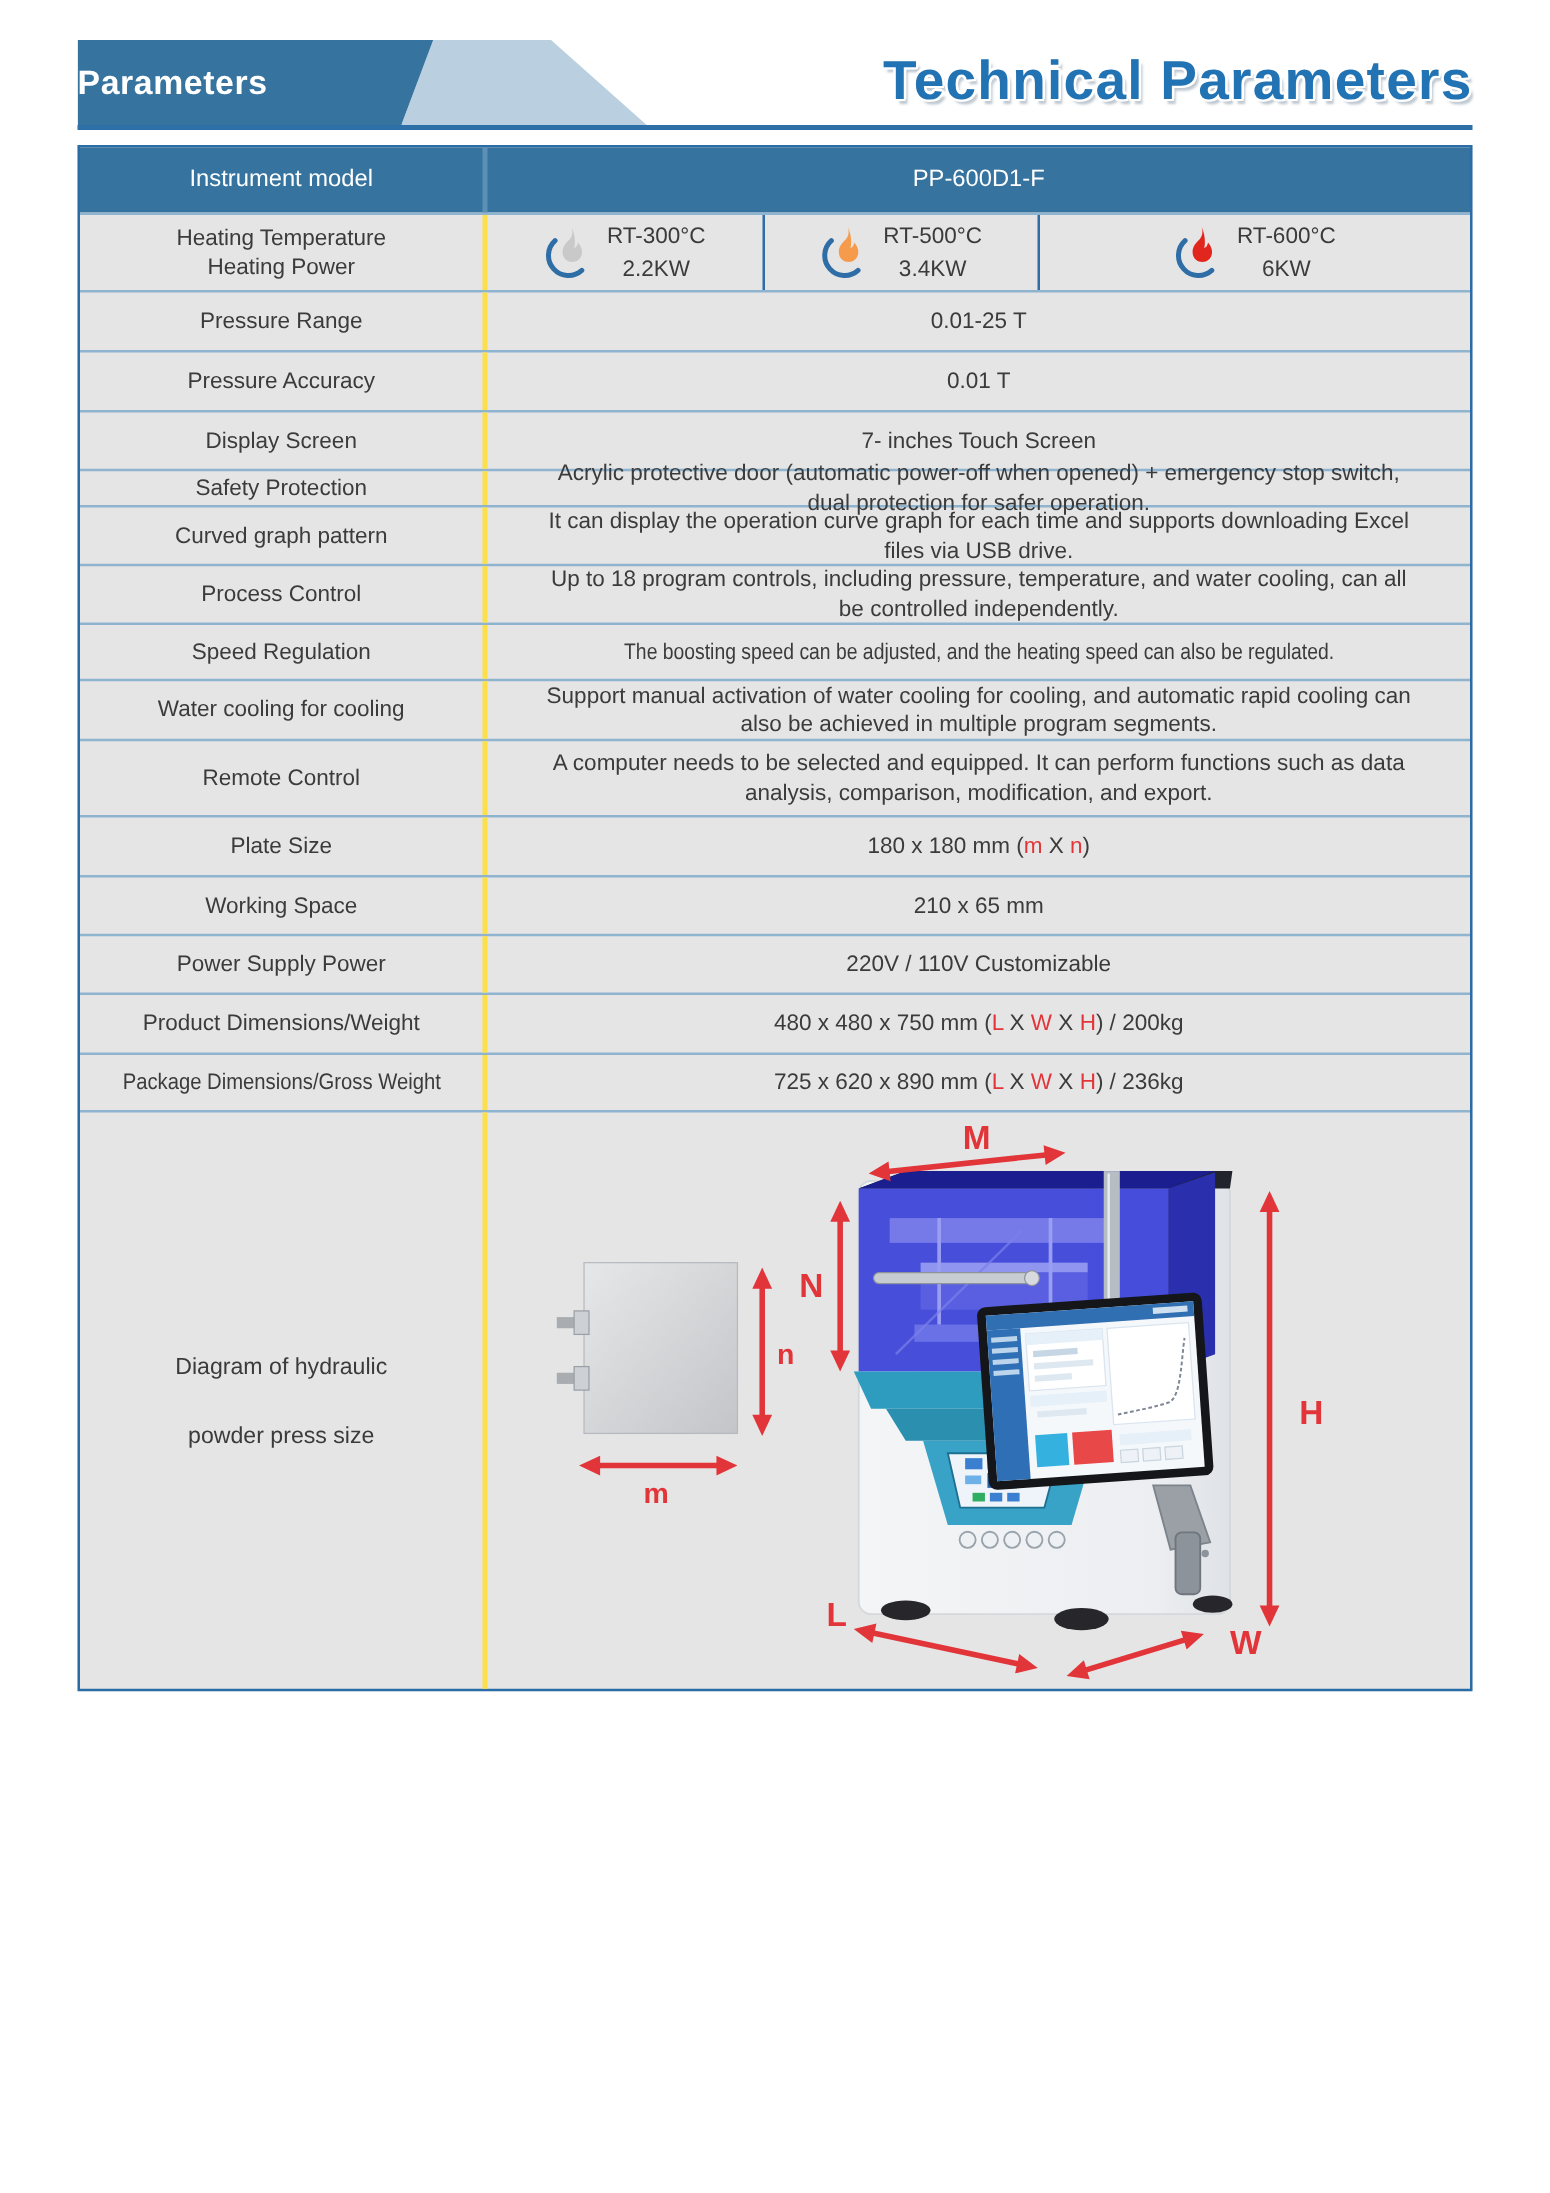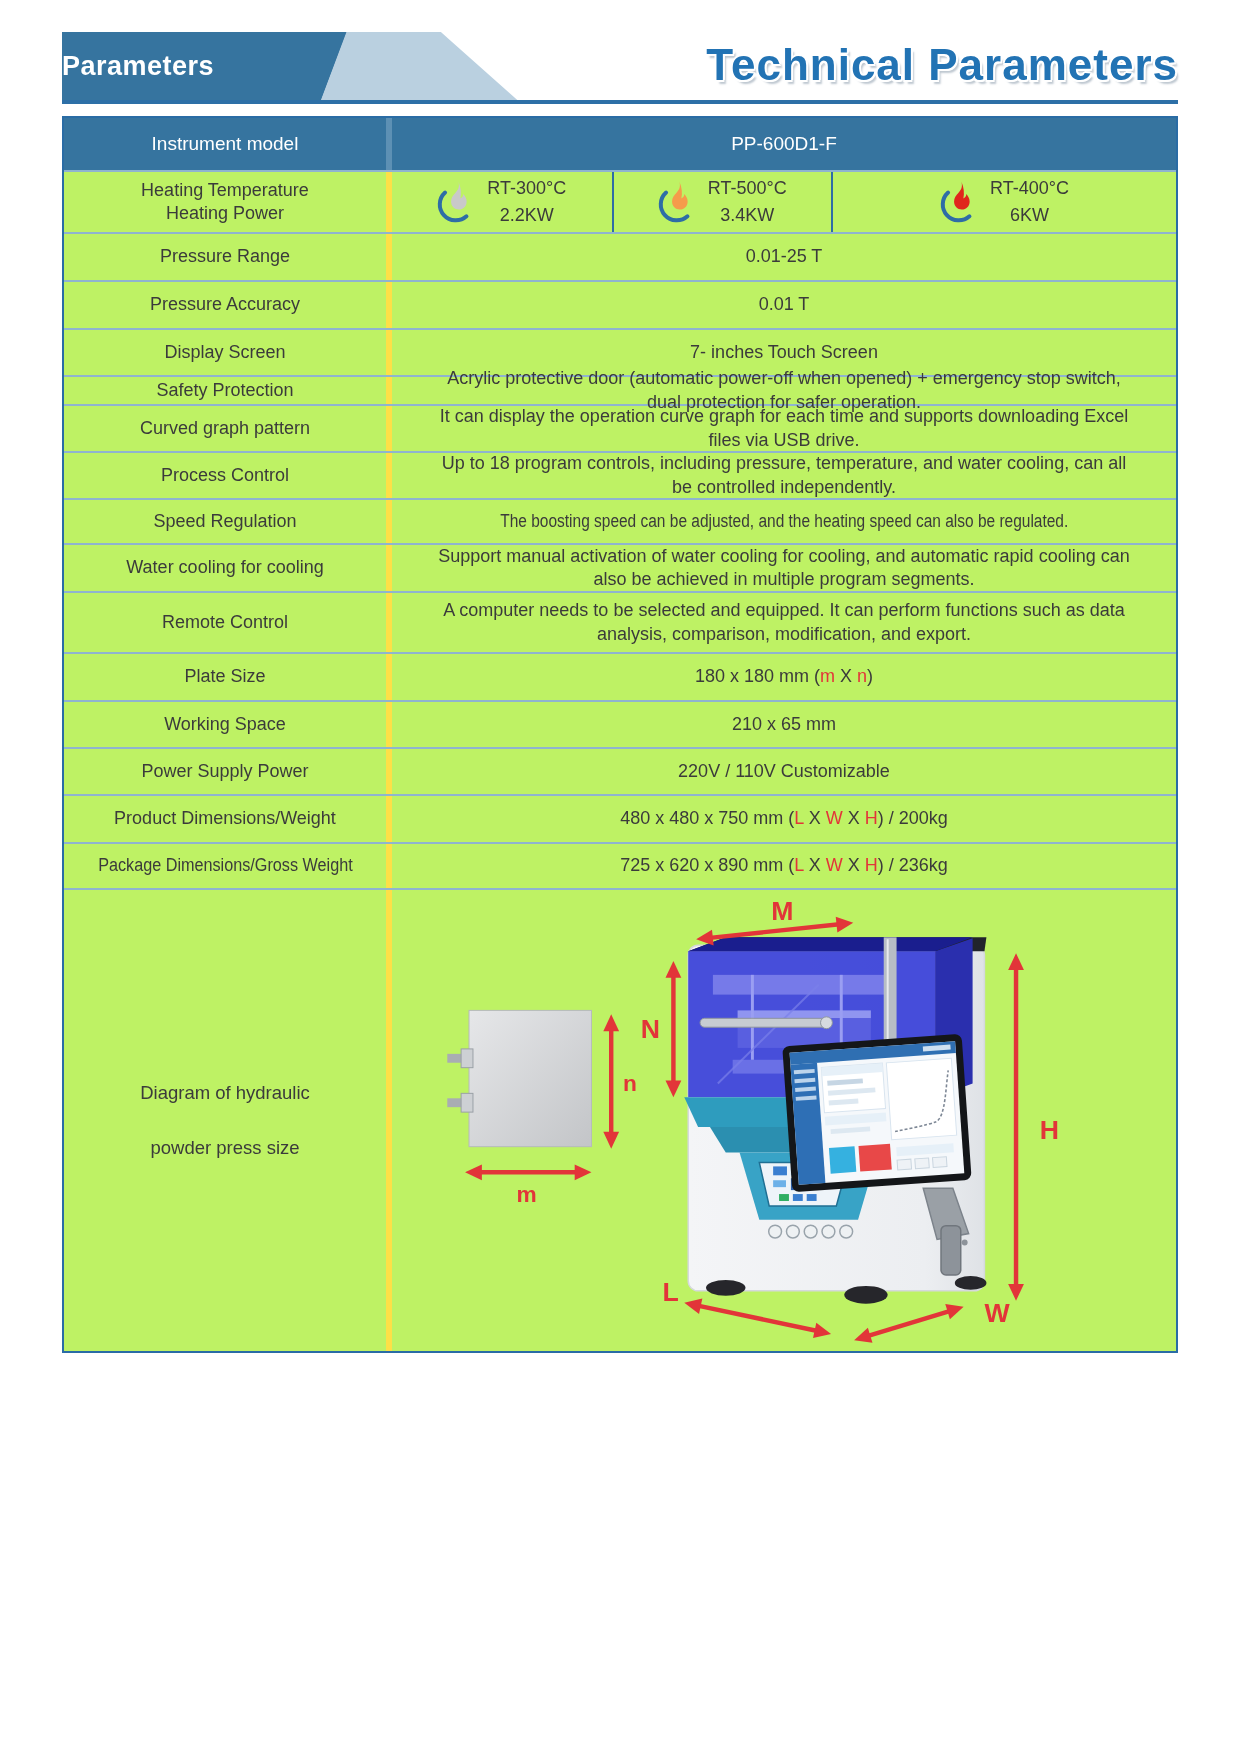--- a/index.html
+++ b/index.html
@@ -26,32 +26,32 @@
     text-shadow:
       -2px 0 0 #fff, 2px 0 0 #fff, 0 -2px 0 #fff, 0 2px 0 #fff,
       -1.5px -1.5px 0 #fff, 1.5px -1.5px 0 #fff, -1.5px 1.5px 0 #fff, 1.5px 1.5px 0 #fff,
       3px 4px 2px rgba(110,130,150,.45);
   }
   .header-underline { position:absolute; top:100px; left:62px; right:62px; height:4px; background:#2d6fa7; }
 
   
   .tech-table {
     position:absolute; top:116px; left:62px; width:1116px;
-    border:2.5px solid #2a6ca5; box-sizing:border-box; background:#bef264;
+    border:2.5px solid #2a6ca5; box-sizing:border-box; background:#e5e5e5;
   }
   .t-row { display:flex; box-sizing:border-box; border-top:2px solid #8fb4cf; }
   .t-row:first-child { border-top:none; }
   .cell-label {
     flex:0 0 322px; width:322px; display:flex; flex-direction:column;
     align-items:center; justify-content:center; text-align:center;
     font-size:18px; line-height:1.3; box-sizing:border-box; padding:2px 8px;
   }
   .cell-value {
     flex:1; display:flex; align-items:center; justify-content:center; text-align:center;
-    font-size:18px; border-left:6px solid #fde047; box-sizing:border-box; padding:2px 14px;
+    font-size:18px; border-left:4px solid #fde047; box-sizing:border-box; padding:2px 14px;
   }
   .vwrap { text-align:center; line-height:1.28; max-width:700px; }
   .red { color:#e23539; }
   .condensed { display:inline-block; transform:scaleX(0.86); transform-origin:center; white-space:nowrap; }
   .condensed-label { display:inline-block; transform:scaleX(0.9); transform-origin:center; white-space:nowrap; }
 
   .model-row { background:#36749f; }
   .model-row .cell-label, .model-row .cell-value { color:#fff; font-size:19px; }
   .model-row .cell-value { border-left-color:#5d90b4; }
 
@@ -113,21 +113,21 @@
           <div>RT-500°C</div>
           <div>3.4KW</div>
         </div>
       </div>
       <div class="h-opt h-opt-3">
         <svg viewBox="0 0 40 46" width="38" height="44">
           <path d="M31 38 A14.5 14.5 0 0 1 8.5 13" fill="none" stroke="#2e6da6" stroke-width="4.2" stroke-linecap="round"></path>
           <path d="M22.5 1.5 C24 7 22.5 10 19.5 13.2 C16.8 16.1 14.8 18.6 14.8 22.6 C14.8 27.6 18.4 31 23 31 C27.6 31 31.2 27.5 31.2 22.5 C31.2 19.2 29.6 16.9 27.8 14.6 C27.5 17.2 26.2 18.6 24.6 19.4 C25.8 14.2 25.2 7.6 22.5 1.5 Z" fill="#e0261d"></path>
         </svg>
         <div class="h-text">
-          <div>RT-400°C</div>
+          <div>RT-600°C</div>
           <div>6KW</div>
         </div>
       </div>
     </div>
   </div>
 
   <div class="t-row" style="height:48px">
     <div class="cell-label">Pressure Range</div>
     <div class="cell-value">
         <div class="vwrap"><span>0.01-25 T</span></div>

